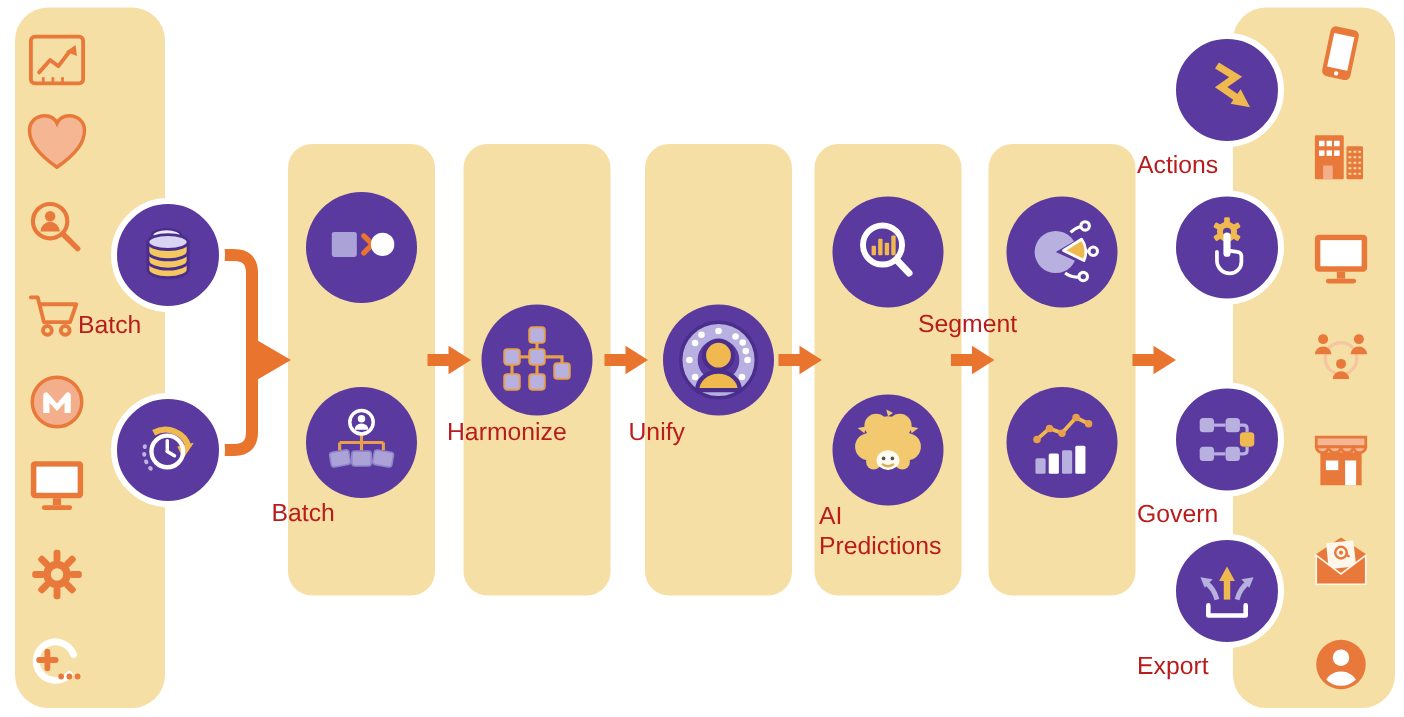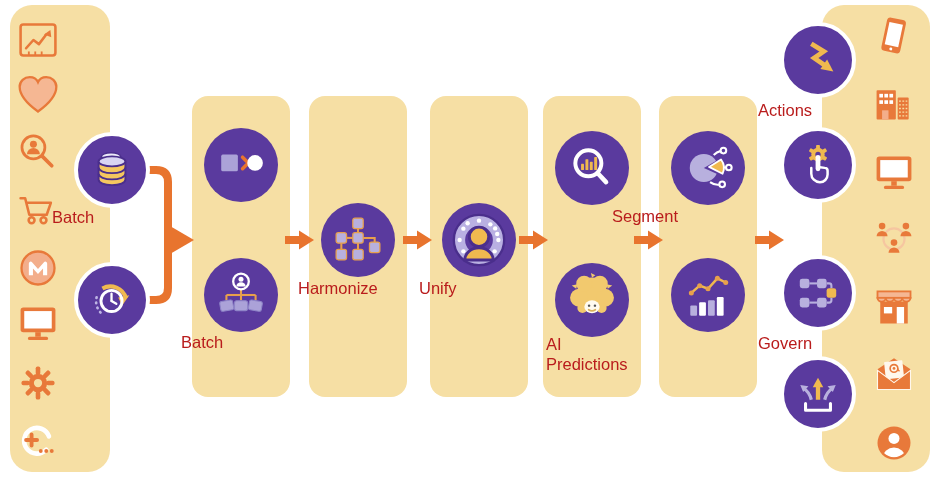--- a/index.html
+++ b/index.html
@@ -435,14 +435,15 @@
       <line x1="24" y1="30" x2="24" y2="16" stroke="#F0B94F" stroke-width="4.5"></line>
       <polygon points="24,7 18.5,17 29.5,17" fill="#F0B94F"></polygon>
       <g stroke="#B8B0DE" stroke-width="3.4" fill="none">
         <path d="M17,30 Q15,22 9,18"></path>
         <path d="M31,30 Q33,22 39,18"></path>
       </g>
       <polygon points="5.5,14.5 14,15.8 8.5,21.8" fill="#B8B0DE"></polygon>
       <polygon points="42.5,14.5 34,15.8 39.5,21.8" fill="#B8B0DE"></polygon>
     </svg>
   </div>
+  <div class="node-label" style="left:758px;top:434px">Export</div>
 
 </div>
 
 </body></html>

